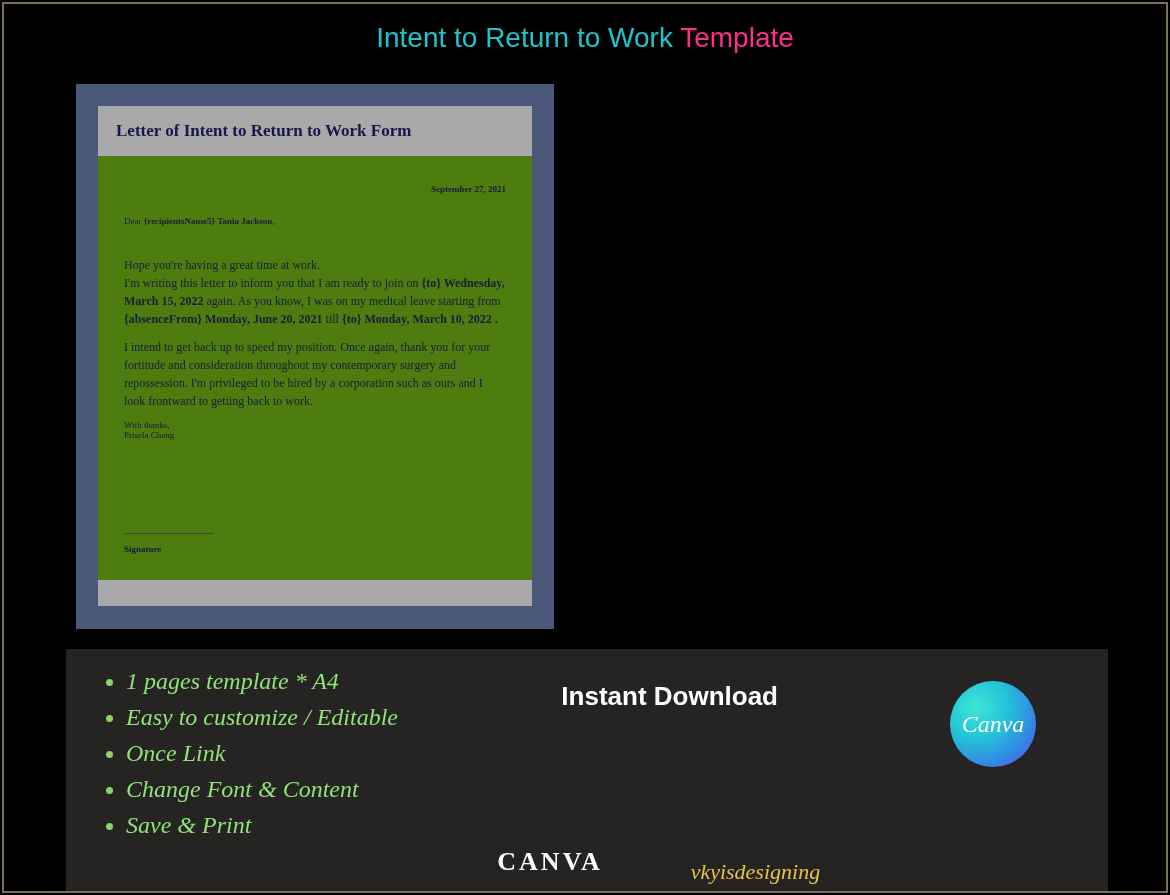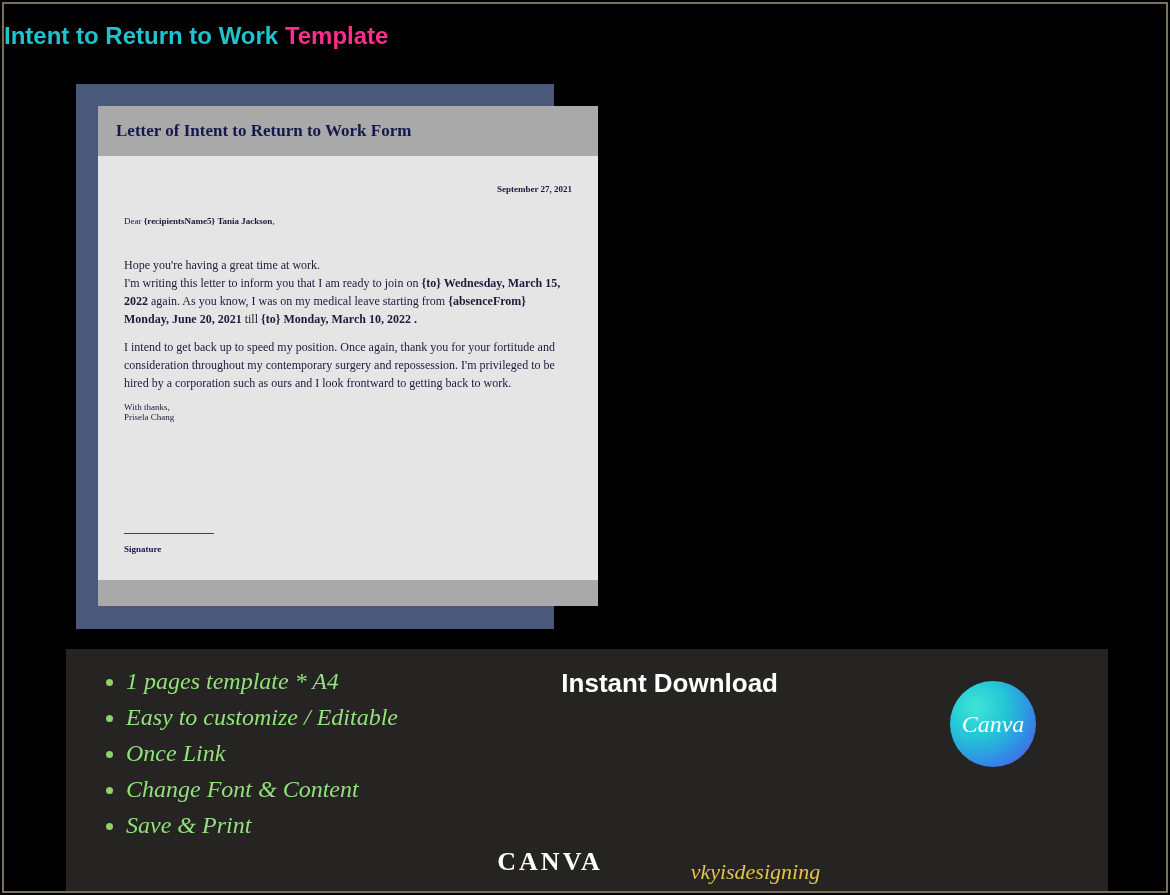--- a/index.html
+++ b/index.html
@@ -20,42 +20,42 @@
     margin: 2px;
     position: relative;
   }
 
   
   .title {
     position: absolute;
     top: 18px;
     left: 0;
     width: 100%;
-    text-align: left;
-    font-size: 24px;
-    font-weight: 700;
+    text-align: center;
+    font-size: 28px;
+    font-weight: 400;
     font-family: "Arial Black", Arial, sans-serif;
   }
   .title .teal { color:#1fc3cc; }
   .title .pink { color:#ff2e8b; }
 
   
   .doc-panel {
     position: absolute;
     top: 80px;
     left: 72px;
     width: 478px;
     height: 545px;
     background: #4a587a;
     padding: 22px;
     box-sizing: border-box;
   }
   .paper {
-    background: #e5e5e5;
-    width: 500px;
+    background: #4d7c0f;
+    width: 434px;
     height: 500px;
     position: relative;
     font-family: Georgia, 'Times New Roman', serif;
     color: #15174d;
     overflow: hidden;
   }
   .paper-header {
     background: #a9a9a9;
     height: 50px;
     display: flex;
@@ -119,21 +119,21 @@
     font-size: 24px;
     padding-left: 24px;
     margin: 0;
     line-height: 1.5;
   }
   .feat-list li { color: #90e37a; }
   .feat-list li::marker { color:#8cd46a; font-size:22px; }
 
   .instant {
     position: absolute;
-    top: 19px;
+    top: 32px;
     right: 330px;
     color: #fff;
     font-family: Arial, sans-serif;
     font-weight: 700;
     font-size: 26px;
   }
   .canva-word {
     position: absolute;
     bottom: 14px;
     left: 50%;

